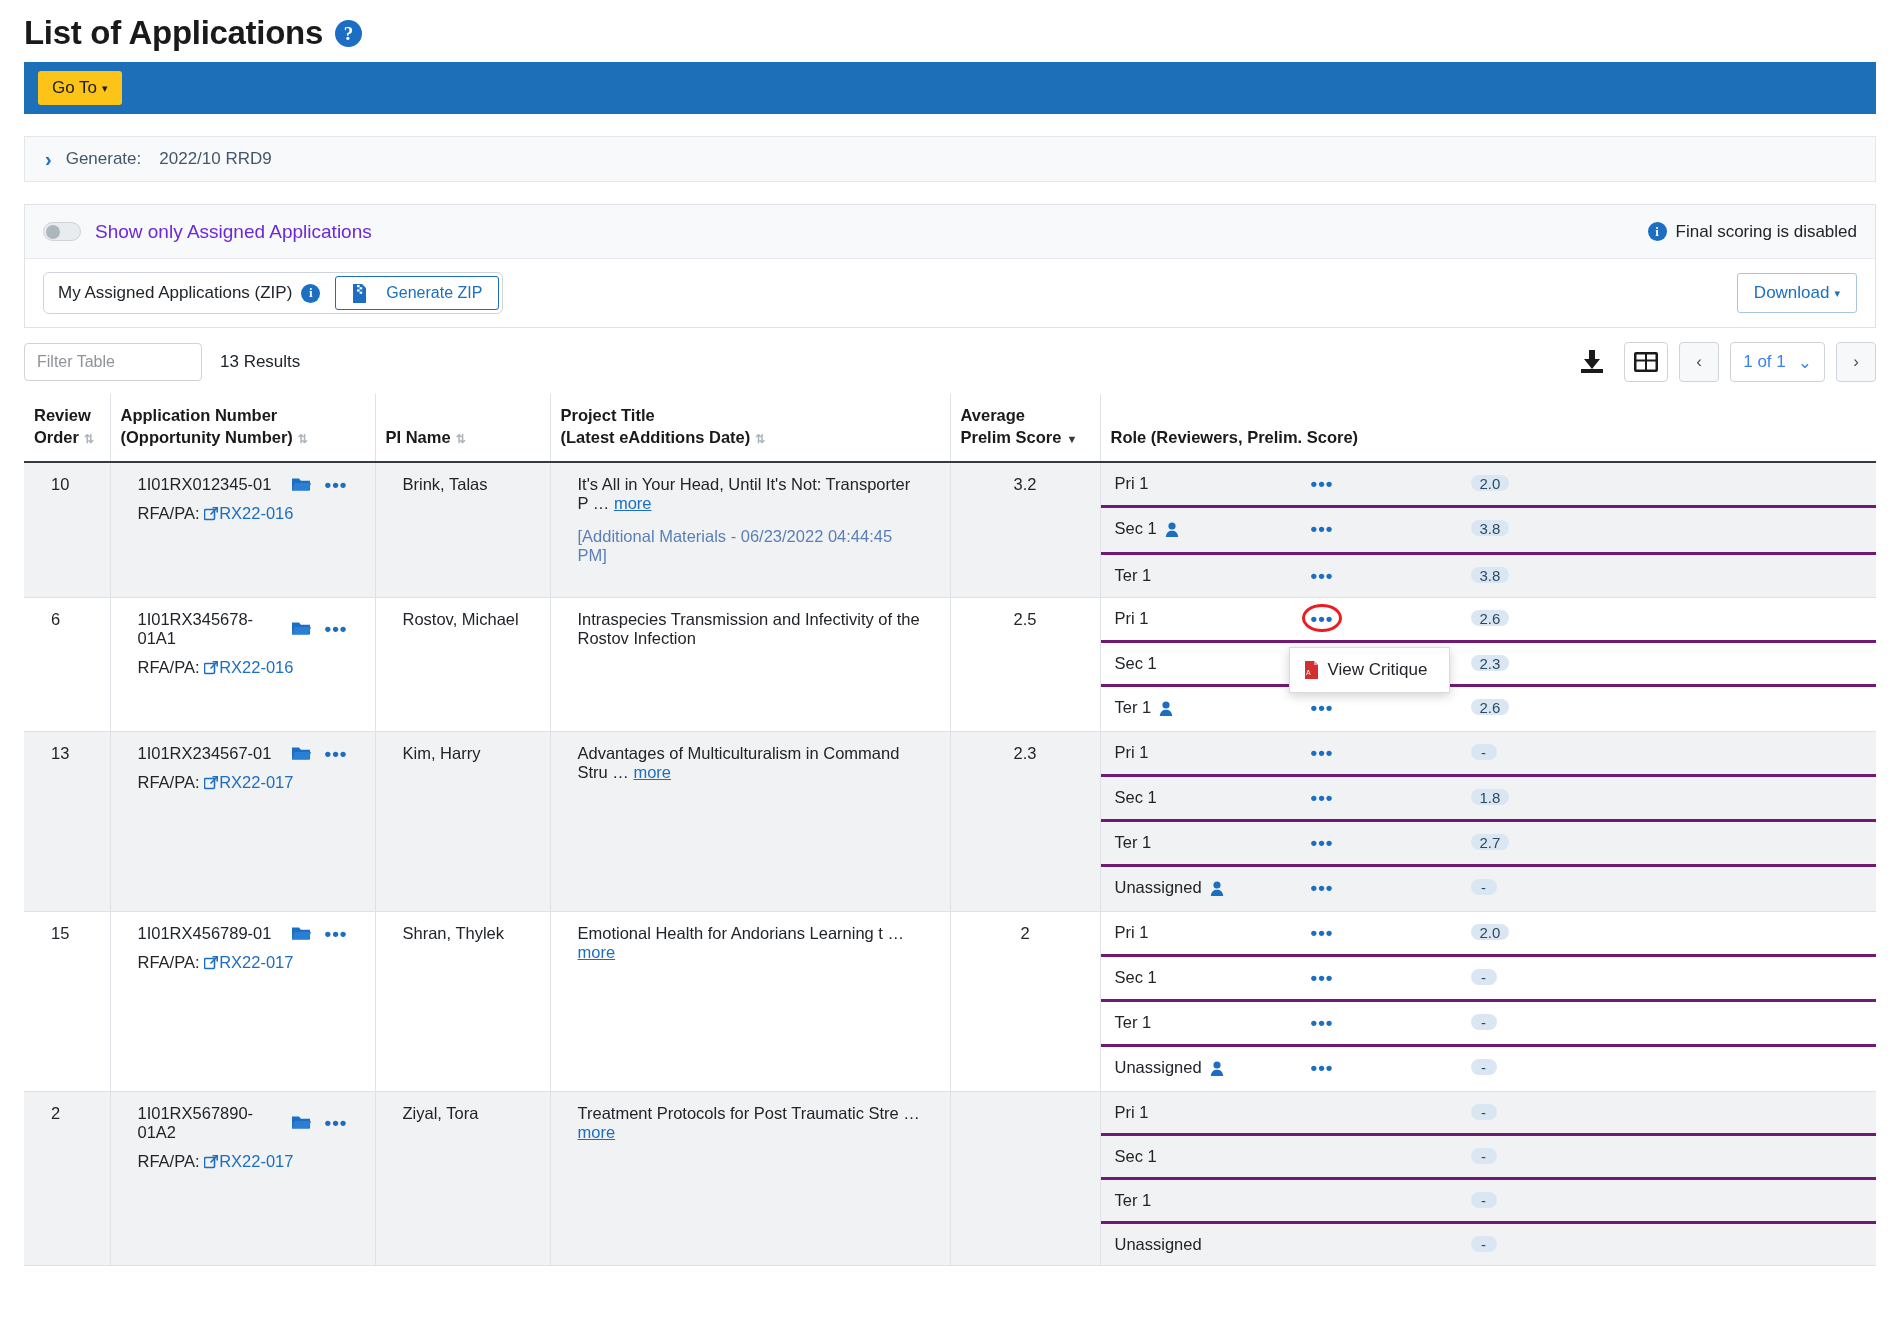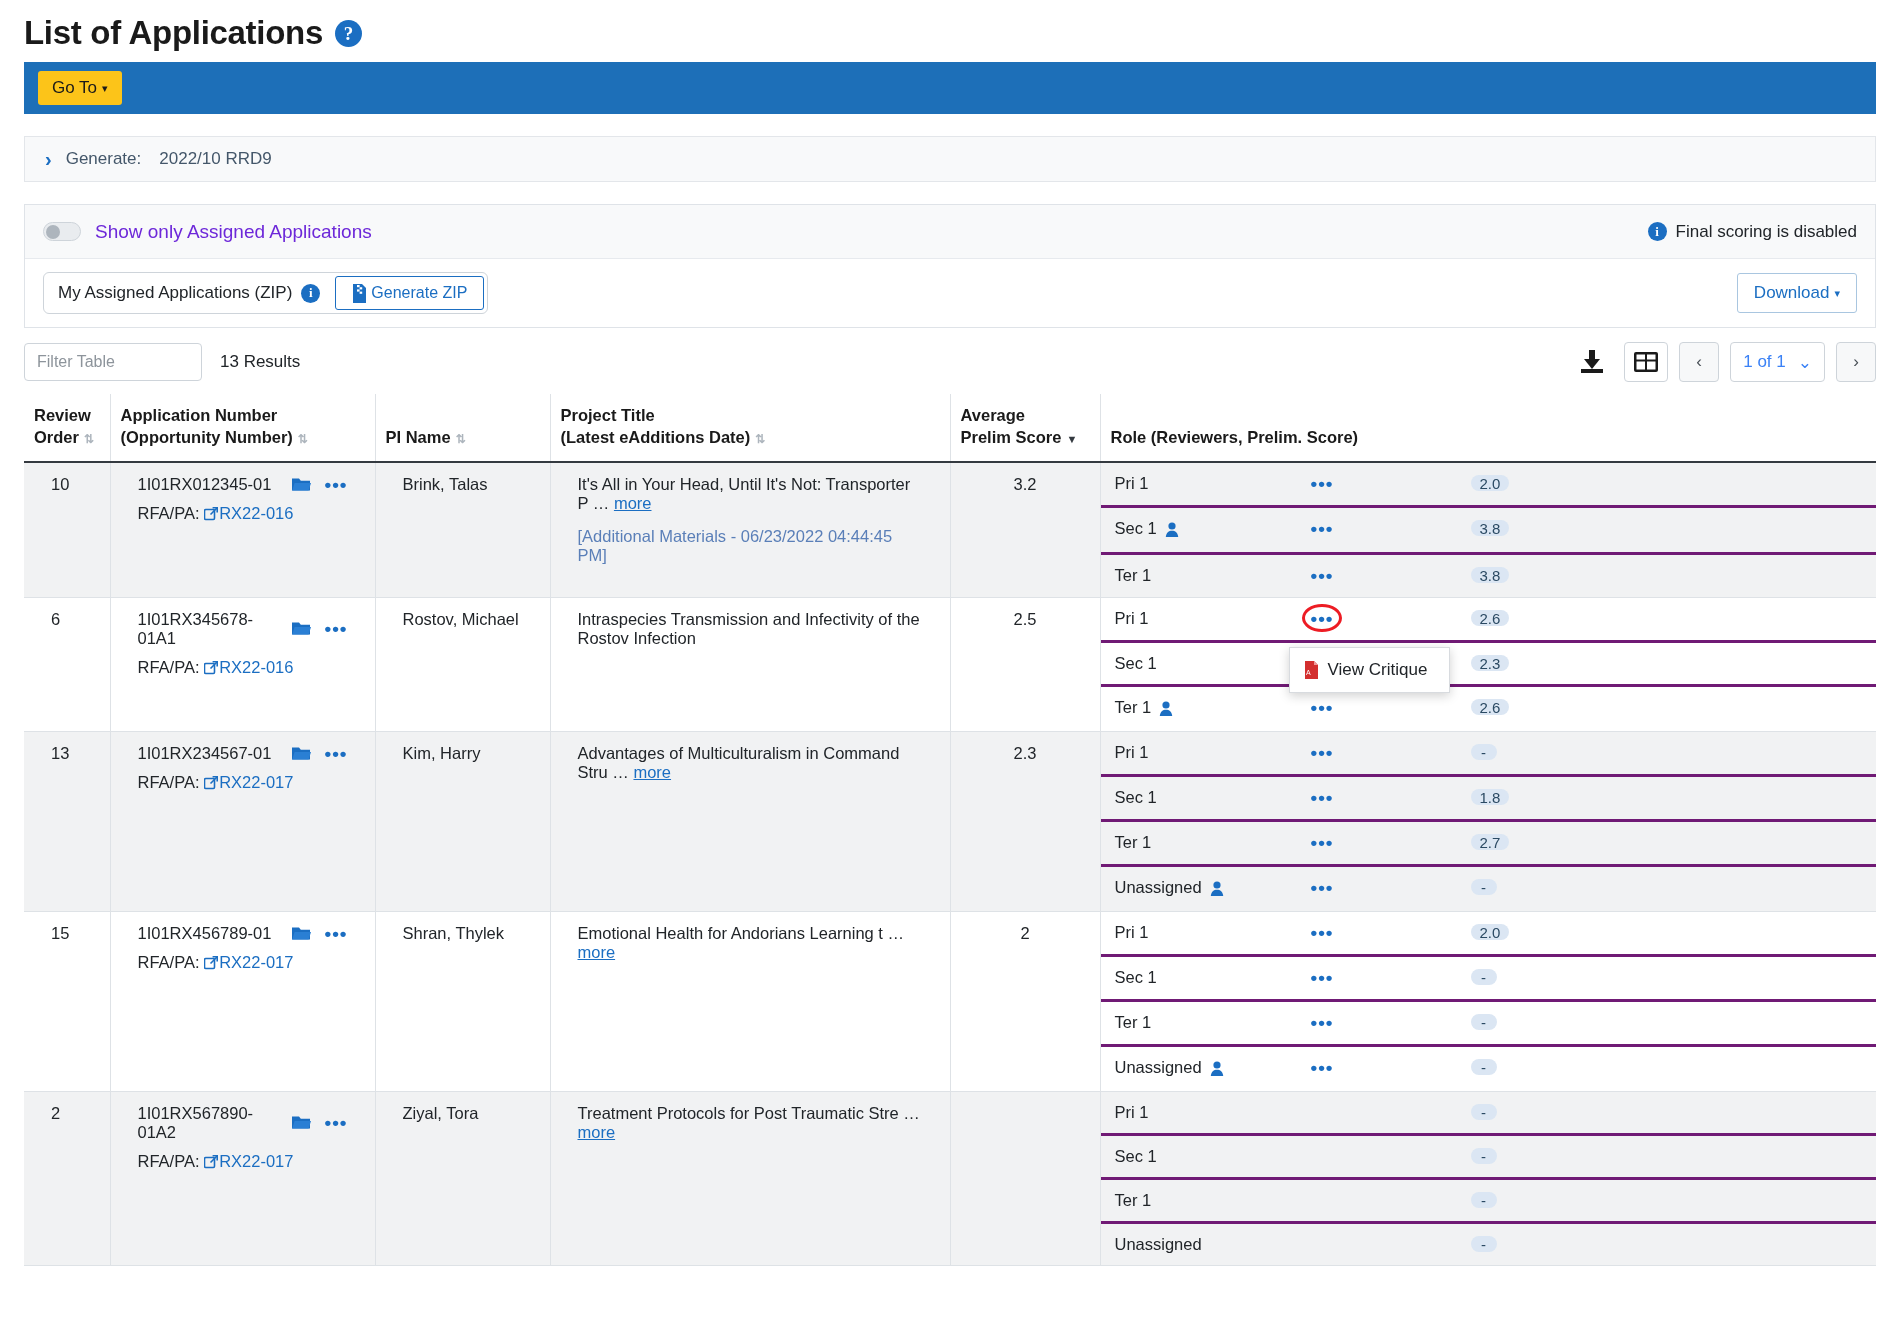--- a/index.html
+++ b/index.html
@@ -79,21 +79,21 @@
     font-size: 13px; font-weight: bold; font-family: "Liberation Serif", serif;
   }
 
   .zip-group { display: flex; align-items: stretch; border: 1px solid #ced4da; border-radius: 6px; height: 42px; }
   .zip-label {
     display: flex; align-items: center; gap: 9px;
     padding: 0 14px; font-size: 17px; color: #212529;
     border-right: 1px solid transparent;
   }
   .gen-zip-btn {
-    display: flex; align-items: center; gap: 4px;
+    display: flex; align-items: center; gap: 19px;
     border: 1px solid #1b6ec2; border-radius: 3px;
     background: #fff; color: #1b6ec2;
     font-size: 16px; padding: 0 16px; margin: 3px 3px 3px 0;
     cursor: pointer; font-family: "Liberation Sans", sans-serif;
   }
   .download-btn {
     border: 1px solid #a9c6e0; border-radius: 3px;
     background: #fff; color: #1b6ec2;
     font-size: 17px; padding: 9px 16px; cursor: pointer;
     font-family: "Liberation Sans", sans-serif;

